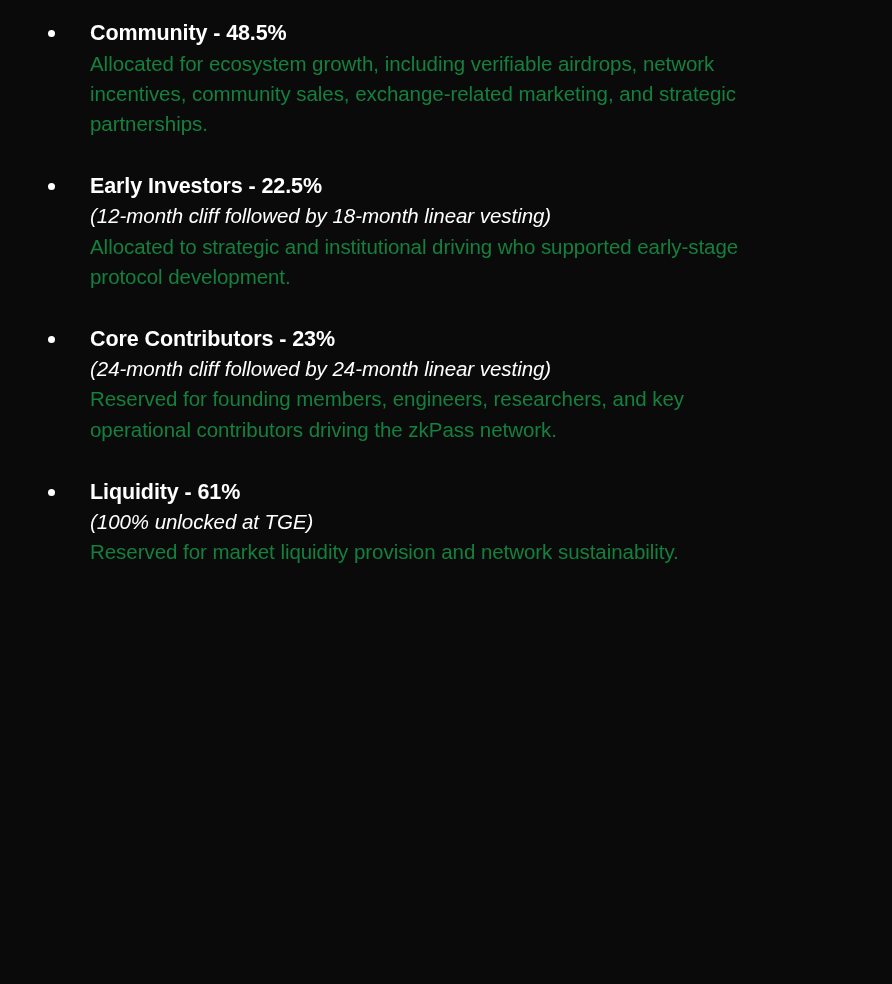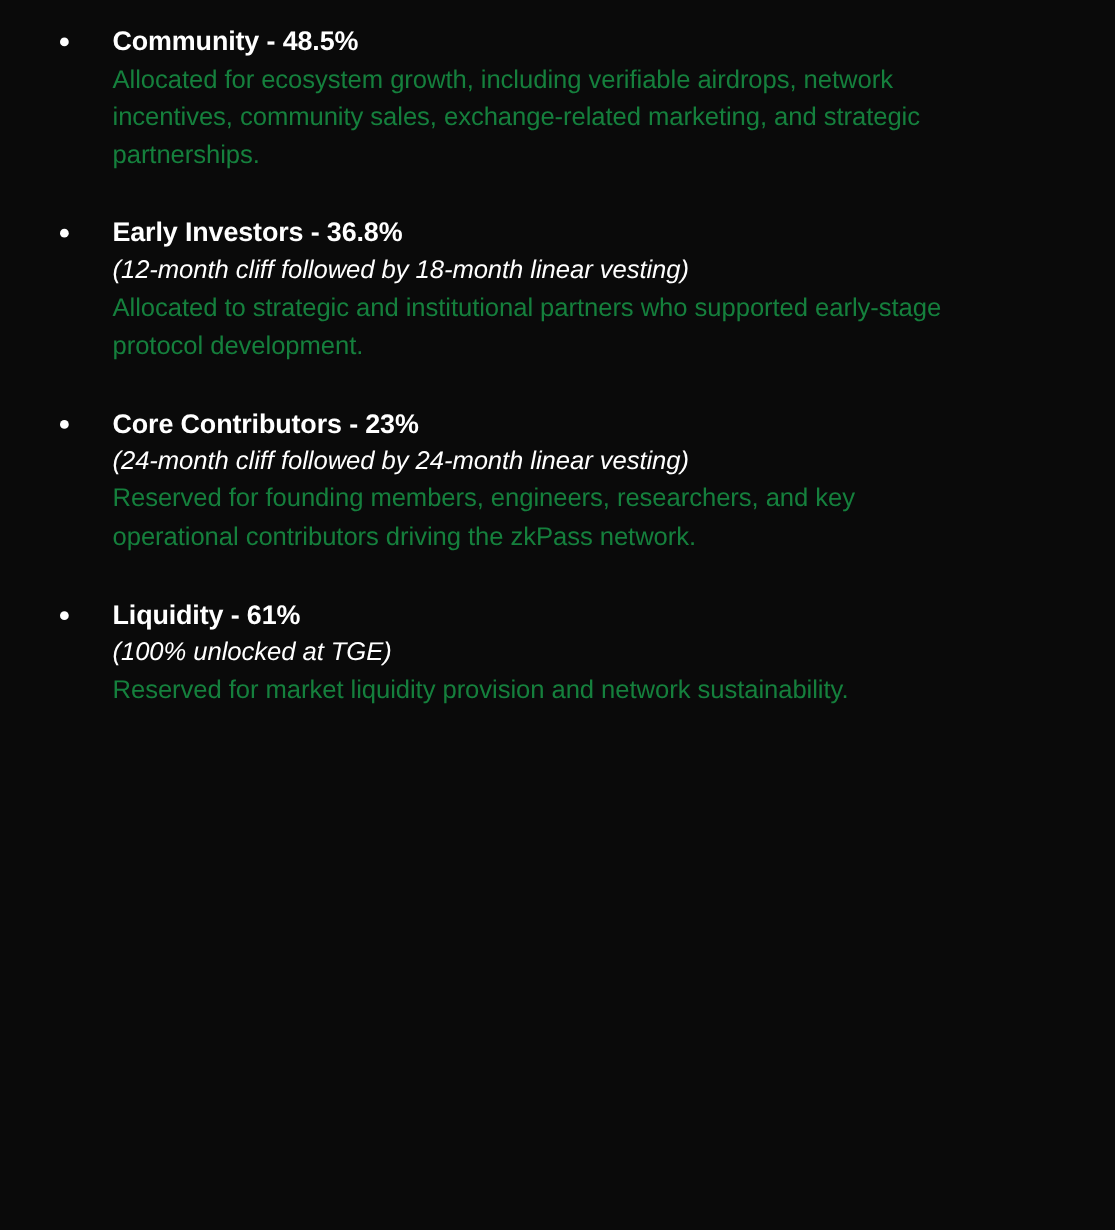--- a/index.html
+++ b/index.html
@@ -74,23 +74,23 @@
   <ul class="allocation-list">
 
     <li class="allocation-item">
       <span class="bullet"></span>
       <p class="item-title">Community - 48.5%</p>
       <p class="item-desc">Allocated for ecosystem growth, including verifiable airdrops, network incentives, community sales, exchange-related marketing, and strategic partnerships.</p>
     </li>
 
     <li class="allocation-item">
       <span class="bullet"></span>
-      <p class="item-title">Early Investors - 36.8%</p>
+      <p class="item-title">Early Investors - 22.5%</p>
       <p class="item-vesting">(12-month cliff followed by 18-month linear vesting)</p>
-      <p class="item-desc">Allocated to strategic and institutional partners who supported early-stage protocol development.</p>
+      <p class="item-desc">Allocated to strategic and institutional driving who supported early-stage protocol development.</p>
     </li>
 
     <li class="allocation-item">
       <span class="bullet"></span>
       <p class="item-title">Core Contributors - 23%</p>
       <p class="item-vesting">(24-month cliff followed by 24-month linear vesting)</p>
       <p class="item-desc">Reserved for founding members, engineers, researchers, and key operational contributors driving the zkPass network.</p>
     </li>
 
 

